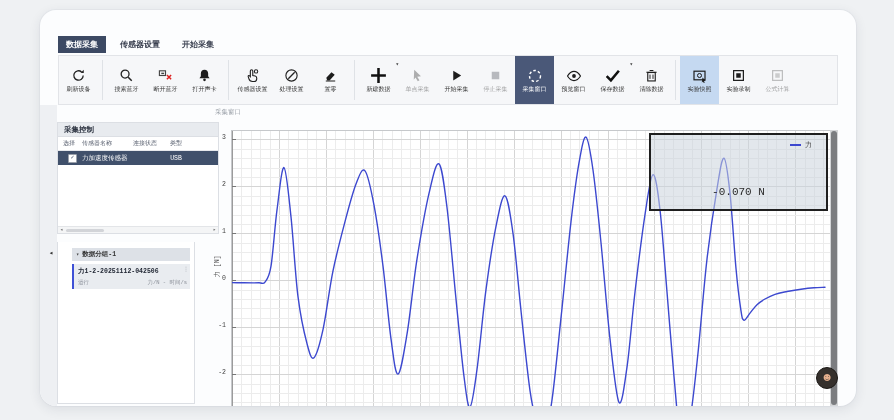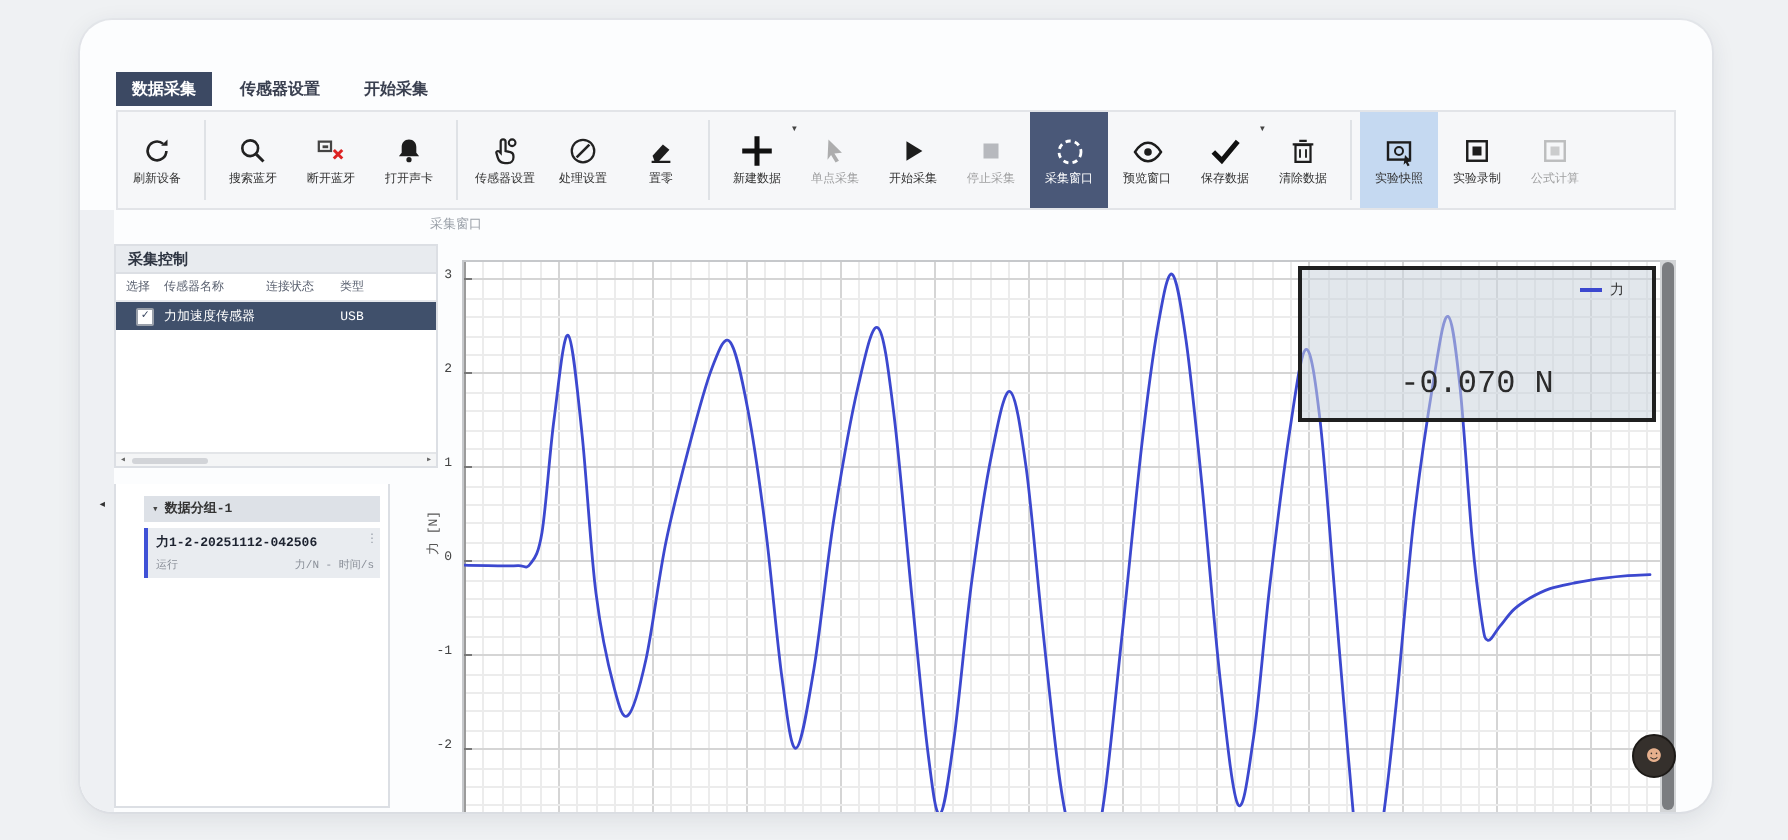--- a/index.html
+++ b/index.html
@@ -73,21 +73,21 @@
   .plot{position:absolute;left:191px;top:120px;width:598px;height:276px;background:#fff;
         border:1px solid #c6c8cb;box-sizing:content-box;}
   .plot svg{display:block;}
   .g-min{stroke:#ececec;stroke-width:1;shape-rendering:crispEdges;}
   .g-maj{stroke:#d5d5d5;stroke-width:1;shape-rendering:crispEdges;}
   .axisline{stroke:#9b9b9b;stroke-width:1;shape-rendering:crispEdges;}
   .tickmark{stroke:#777;stroke-width:1;shape-rendering:crispEdges;}
   .series-path{fill:none;stroke-width:1.4;stroke-linejoin:round;stroke-linecap:round;}
   .annotation-box{position:absolute;left:417px;top:2px;width:179px;height:78px;background:rgba(203,211,220,.55);
                   border:2px solid #1f1f1f;box-sizing:border-box;display:flex;align-items:center;justify-content:center;}
-  .annotation-text{font-size:16px;color:#2b2b2b;margin-top:40px;}
+  .annotation-text{font-size:11px;color:#2b2b2b;margin-top:40px;}
   .legend{position:absolute;right:18px;top:9px;display:flex;align-items:center;gap:4px;z-index:3;}
   .legend-swatch{width:11px;height:2px;background:#3c48cf;}
   .legend-label{font-size:7px;color:#333;}
   .vscroll{position:absolute;left:790px;top:120px;width:8px;height:276px;background:#d3d5d7;}
   .vthumb{position:absolute;left:1px;top:1px;width:6px;height:274px;background:#7b7d80;border-radius:3px;}
   .avatar{position:absolute;left:776px;top:357px;width:22px;height:22px;border-radius:50%;
           background:#35302c;border:1px solid #1d1a17;box-sizing:border-box;z-index:5;
           display:flex;align-items:center;justify-content:center;font-size:12px;color:#e6b08d;line-height:1;}
 
   svg.icon{overflow:visible;}

